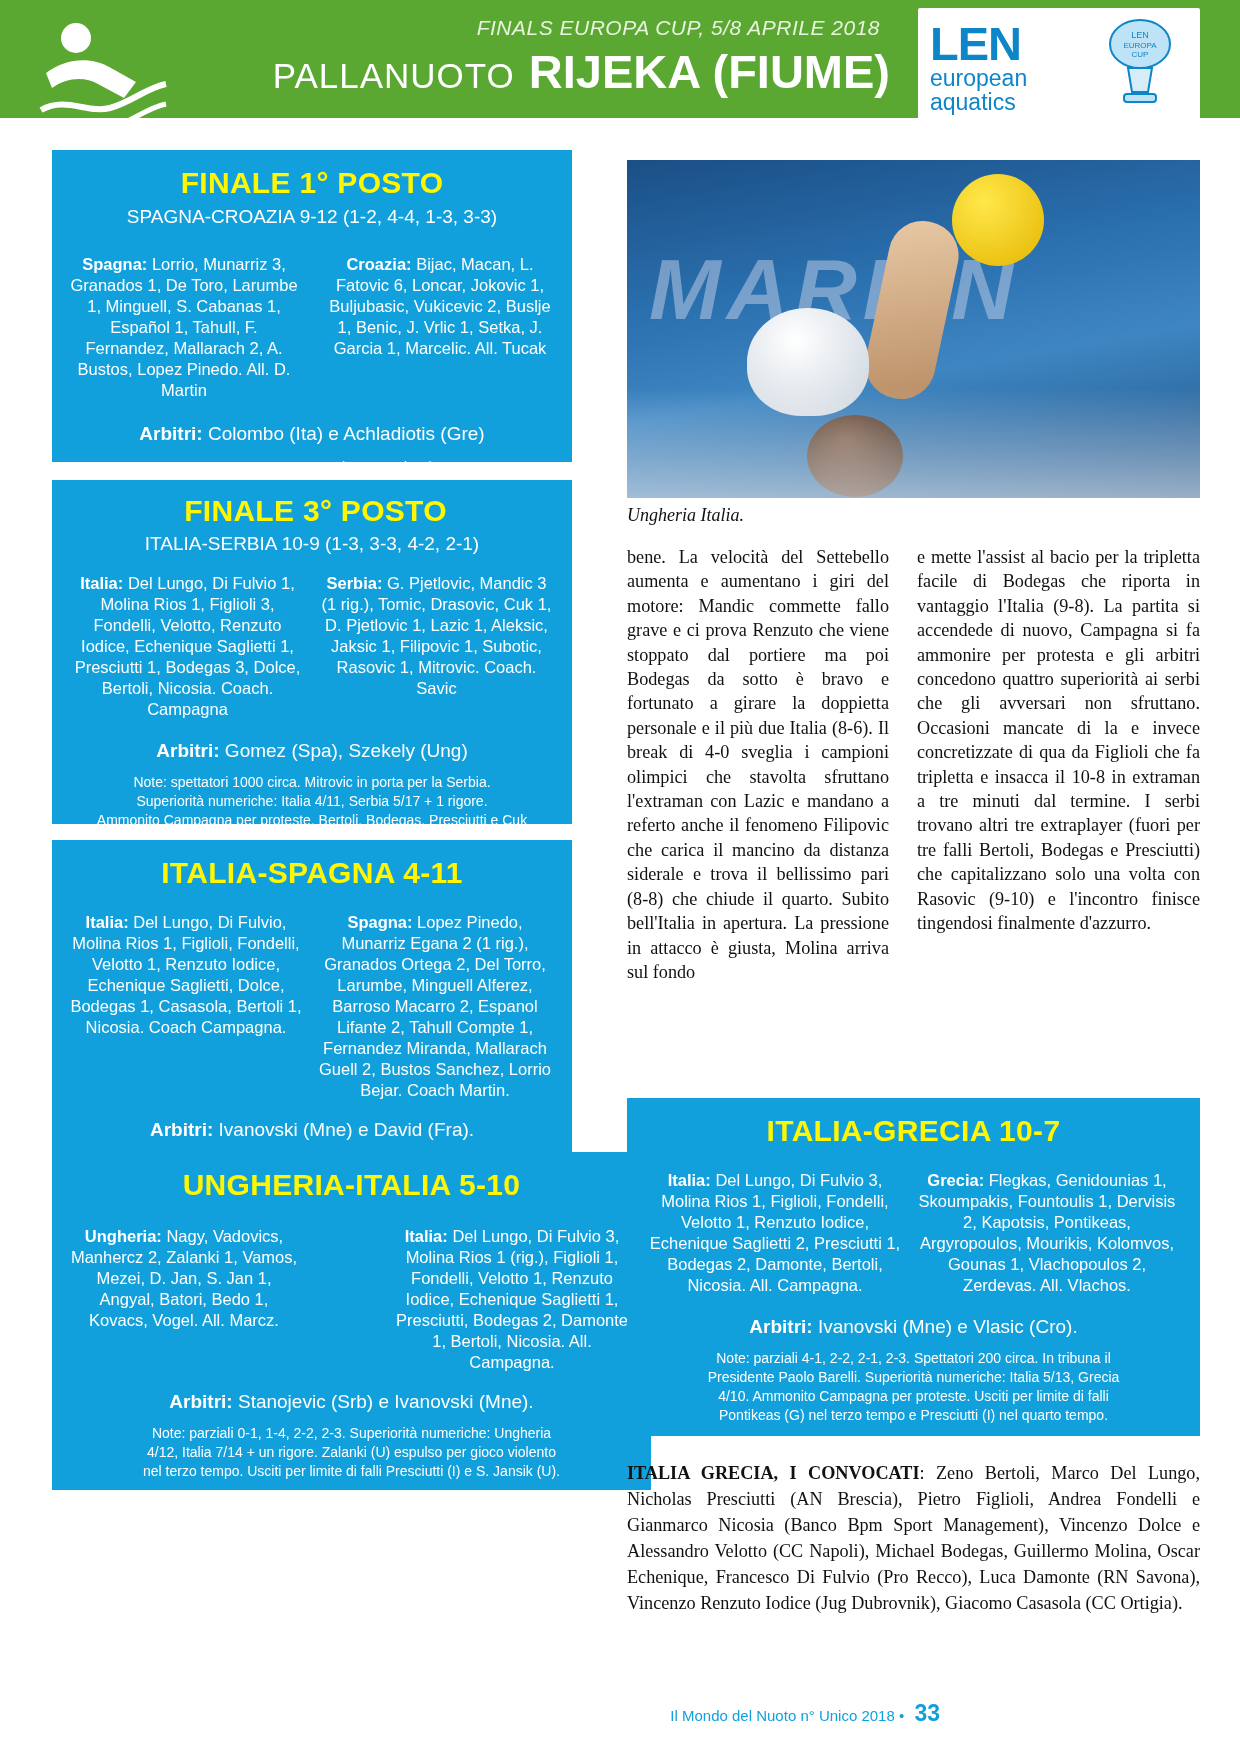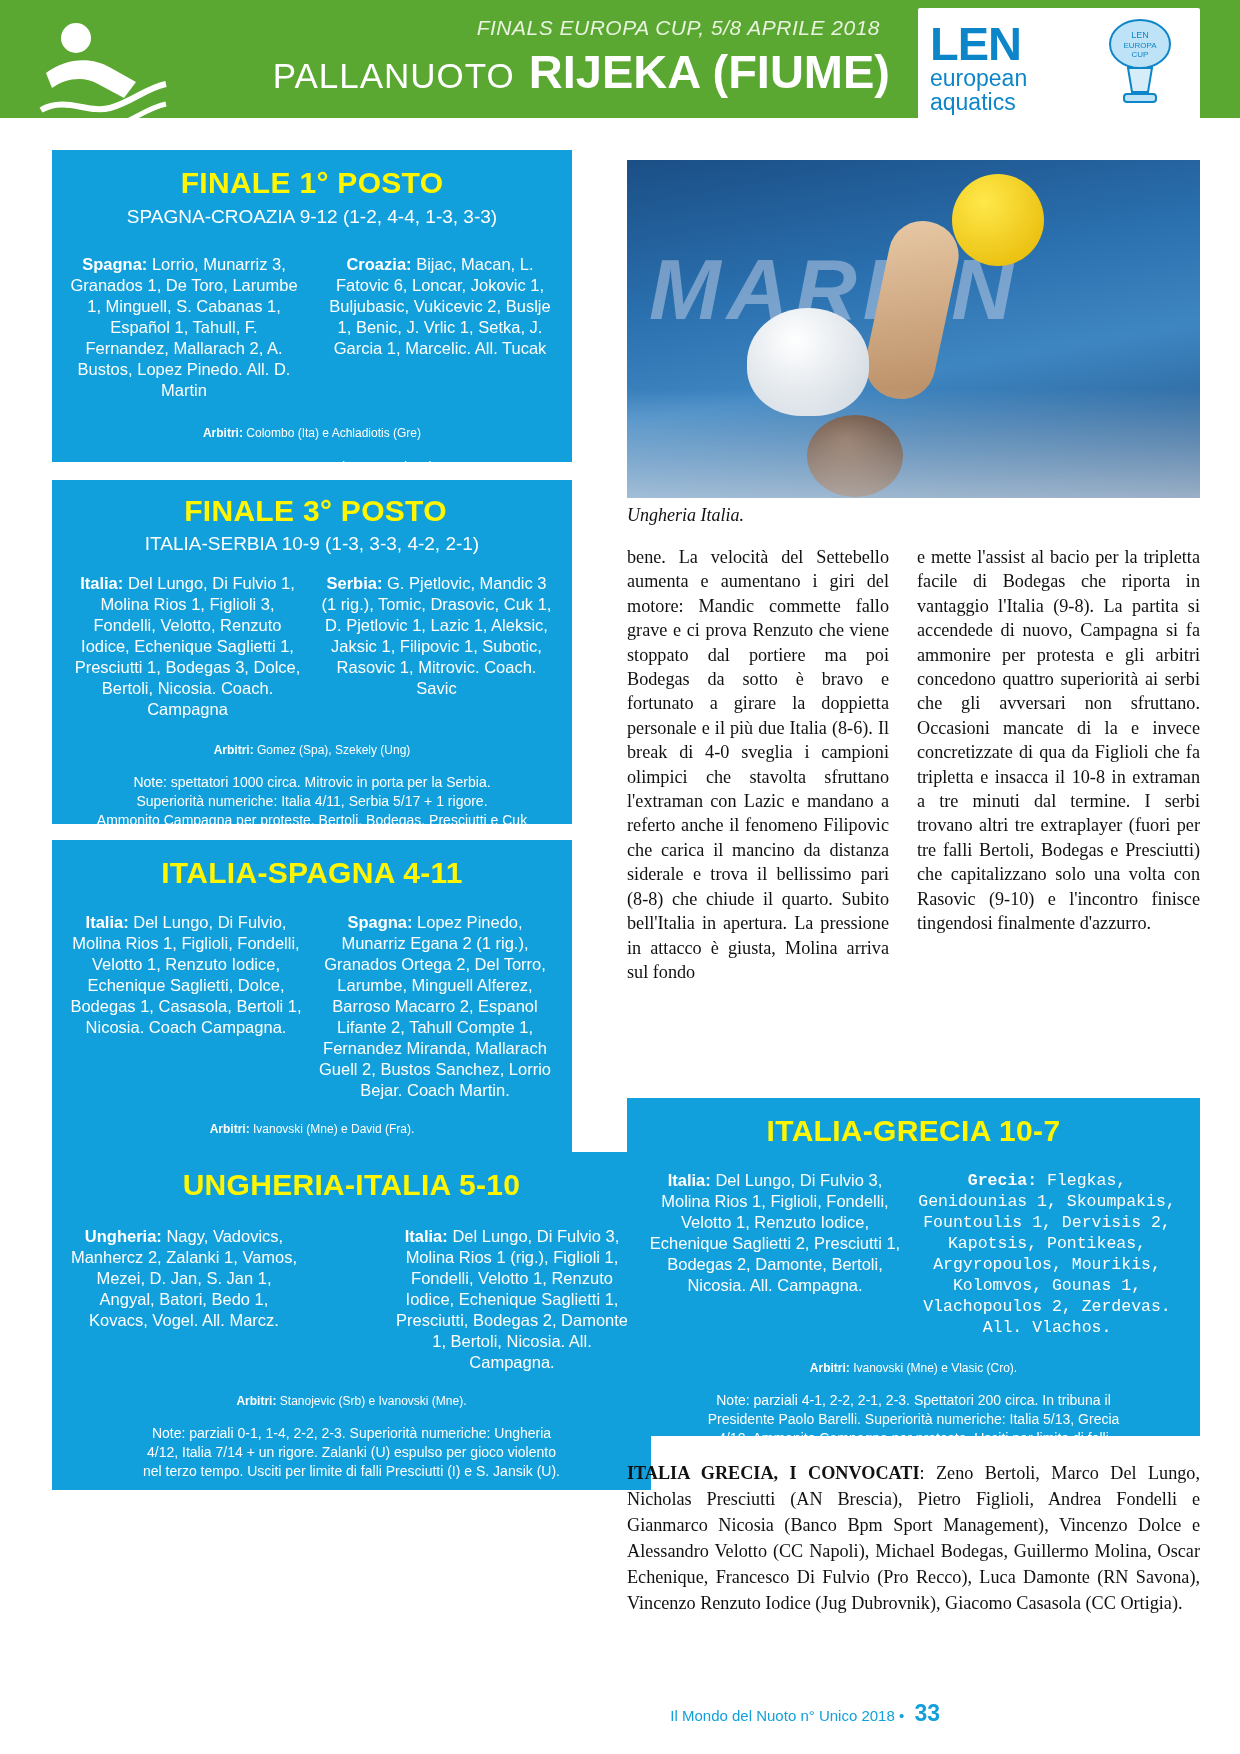--- a/index.html
+++ b/index.html
@@ -56,21 +56,21 @@
   }
   .box-title{
     text-align:center;color:#fff600;font-weight:bold;letter-spacing:.3px;
   }
   .box-sub{
     text-align:center;color:#ffffff;font-weight:normal;
   }
   .rosters{display:flex;justify-content:space-between;}
   .roster{font-size:16.5px;line-height:21px;text-align:center;}
   .roster b{font-weight:bold;}
-  .arbitri{text-align:center;font-size:12px;line-height:21px;}
+  .arbitri{text-align:center;font-size:19px;line-height:21px;}
   .arbitri b{font-weight:bold;}
   .note{text-align:center;font-size:14px;line-height:19px;}
   
   .photo{
     position:absolute;left:627px;top:160px;width:573px;height:338px;
     background:linear-gradient(170deg,#1b4f86 0%,#2a6fae 35%,#3e86c2 60%,#1f4f82 100%);
     overflow:hidden;
   }
   .photo-marl{
     position:absolute;left:22px;top:80px;color:#b7c9e4;opacity:.55;
@@ -240,21 +240,21 @@
 <div class="col" style="left:917px;top:545px;width:283px;">
   <p>e mette l'assist al bacio per la tripletta facile di Bodegas che riporta in vantaggio l'Italia (9-8). La partita si accendede di nuovo, Campagna si fa ammonire per protesta e gli arbitri concedono quattro superiorità ai serbi che gli avversari non sfruttano. Occasioni mancate di la e invece concretizzate di qua da Figlioli che fa tripletta e insacca il 10-8 in extraman a tre minuti dal termine. I serbi trovano altri tre extraplayer (fuori per tre falli Bertoli, Bodegas e Presciutti) che capitalizzano solo una volta con Rasovic (9-10) e l'incontro finisce tingendosi finalmente d'azzurro.</p>
 </div>
 
 <div class="box" style="left:627px;top:1098px;width:573px;height:338px;">
   <div class="box-title" style="margin-top:16px;font-size:30px;">ITALIA-GRECIA 10-7</div>
   <div class="rosters" style="margin:22px 22px 0 22px;">
     <div class="roster" style="width:252px;">
       <b>Italia:</b><span> Del Lungo, Di Fulvio 3, Molina Rios 1, Figlioli, Fondelli, Velotto 1, Renzuto Iodice, Echenique Saglietti 2, Presciutti 1, Bodegas 2, Damonte, Bertoli, Nicosia. All. Campagna.</span>
     </div>
-    <div class="roster" style="width:262px;font-family:Liberation Mono, monospace;">
+    <div class="roster" style="width:262px;">
       <b>Grecia:</b><span> Flegkas, Genidounias 1, Skoumpakis, Fountoulis 1, Dervisis 2, Kapotsis, Pontikeas, Argyropoulos, Mourikis, Kolomvos, Gounas 1, Vlachopoulos 2, Zerdevas. All. Vlachos.</span>
     </div>
   </div>
   <div class="arbitri" style="margin-top:20px;">
     <b>Arbitri:</b><span> Ivanovski (Mne) e Vlasic (Cro).</span>
   </div>
   <div class="note" style="margin-top:12px;">Note: parziali 4-1, 2-2, 2-1, 2-3. Spettatori 200 circa. In tribuna il</div>
   <div class="note">Presidente Paolo Barelli. Superiorità numeriche: Italia 5/13, Grecia</div>
   <div class="note">4/10. Ammonito Campagna per proteste. Usciti per limite di falli</div>
   <div class="note">Pontikeas (G) nel terzo tempo e Presciutti (I) nel quarto tempo.</div>

